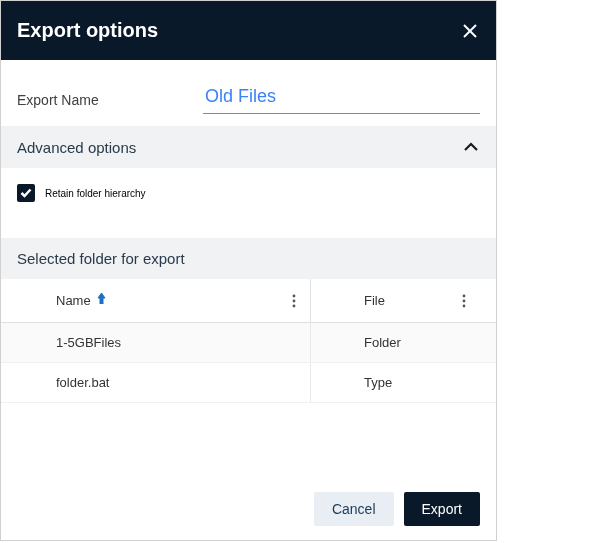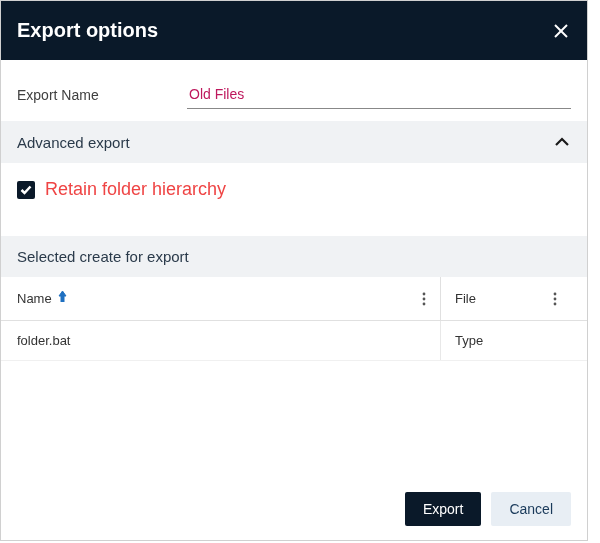--- a/index.html
+++ b/index.html
@@ -4,21 +4,21 @@
   <style>
     * { box-sizing: border-box; margin: 0; padding: 0; }
     body {
       font-family: -apple-system, BlinkMacSystemFont, "Segoe UI", Arial, sans-serif;
       background: #fff;
       width: 600px;
       height: 543px;
       overflow: hidden;
     }
     .dialog {
-      width: 588px;
+      width: 497px;
       height: 541px;
       border: 1px solid #d0d0d0;
       display: flex;
       flex-direction: column;
       background: #fff;
     }
     .header {
       background: #0a1929;
       color: #fff;
       padding: 18px 16px;
@@ -56,25 +56,26 @@
     .name-label {
       font-size: 14px;
       color: #404040;
       padding-bottom: 6px;
       width: 150px;
     }
     .name-input {
       flex: 1;
       border: none;
       border-bottom: 1px solid #888;
-      font-size: 14px;
+      font-size: 18px;
       padding: 6px 2px;
       outline: none;
-      color: #be185d;
+      color: #3b82f6;
       background: transparent;
+      margin-left: 16px;
     }
 
     .section-header {
       background: #f0f2f4;
       padding: 12px 16px;
       display: flex;
       align-items: center;
       justify-content: space-between;
       cursor: pointer;
     }
@@ -102,41 +103,42 @@
       height: 18px;
       background: #0a1929;
       border-radius: 2px;
       display: flex;
       align-items: center;
       justify-content: center;
       cursor: pointer;
     }
     .checkbox svg { stroke: #fff; stroke-width: 2.5; fill: none; }
     .checkbox-label {
-      font-size: 18px;
-      color: #ef4444;
+      font-size: 10px;
+      color: #000000;
     }
 
     .spacer { height: 20px; }
 
     .table-wrap {
       padding: 0;
     }
     .table-header-row {
       display: flex;
       border-bottom: 1px solid #e0e0e0;
       padding: 0 16px;
     }
     .col-name, .col-type {
       padding: 14px 0;
       font-size: 13px;
       color: #333;
       display: flex;
       align-items: flex-start;
       position: relative;
+      margin-left: 39px;
     }
     .col-name {
       flex: 1;
       border-right: 1px solid #e0e0e0;
       padding-right: 8px;
     }
     .col-type {
       width: 130px;
       padding-left: 14px;
     }
@@ -222,41 +224,41 @@
   </div>
 
   <div class="body">
 
     <div class="name-row">
       <div class="name-label">Export Name</div>
       <input class="name-input" type="text" value="Old Files" style="">
     </div>
 
     <div class="section-header">
-      <div class="section-title">Advanced export</div>
+      <div class="section-title">Advanced options</div>
       <div class="chevron">
         <svg width="16" height="10" viewBox="0 0 16 10">
             <polyline points="2,8 8,2 14,8"></polyline>
           </svg>
       </div>
     </div>
 
     <div class="checkbox-row">
       <div class="checkbox">
         <svg width="12" height="10" viewBox="0 0 12 10">
             <polyline points="1.5,5 4.5,8 10.5,1.5"></polyline>
           </svg>
       </div>
       <div class="checkbox-label">Retain folder hierarchy</div>
     </div>
 
     <div class="spacer"></div>
 
     <div class="section-header" style="cursor:default;">
-      <div class="section-title">Selected create for export</div>
+      <div class="section-title">Selected folder for export</div>
     </div>
 
     <div class="table-wrap">
       <div class="table-header-row">
         <div class="col-name">
           <span class="col-header-label">Name</span>
           <span class="sort-icon">
             <svg width="9" height="11" viewBox="0 0 9 11">
                 <polygon points="4.5,0 8,5 6,5 6,11 3,11 3,5 1,5"></polygon>
               </svg>
@@ -274,25 +276,29 @@
           <div class="col-menu">
             <svg width="4" height="14" viewBox="0 0 4 14">
                 <circle cx="2" cy="2" r="1.4"></circle>
                 <circle cx="2" cy="7" r="1.4"></circle>
                 <circle cx="2" cy="12" r="1.4"></circle>
               </svg>
           </div>
         </div>
       </div>
 
+      <div class="table-row striped">
+        <div class="col-name">1-5GBFiles</div>
+        <div class="col-type">Folder</div>
+      </div>
       <div class="table-row">
         <div class="col-name">folder.bat</div>
         <div class="col-type">Type</div>
       </div>
     </div>
 
     <div class="footer">
+      <button class="btn btn-cancel">Cancel</button>
       <button class="btn btn-export">Export</button>
-      <button class="btn btn-cancel">Cancel</button>
     </div>
 
   </div>
 </div>
 
 </body></html>

